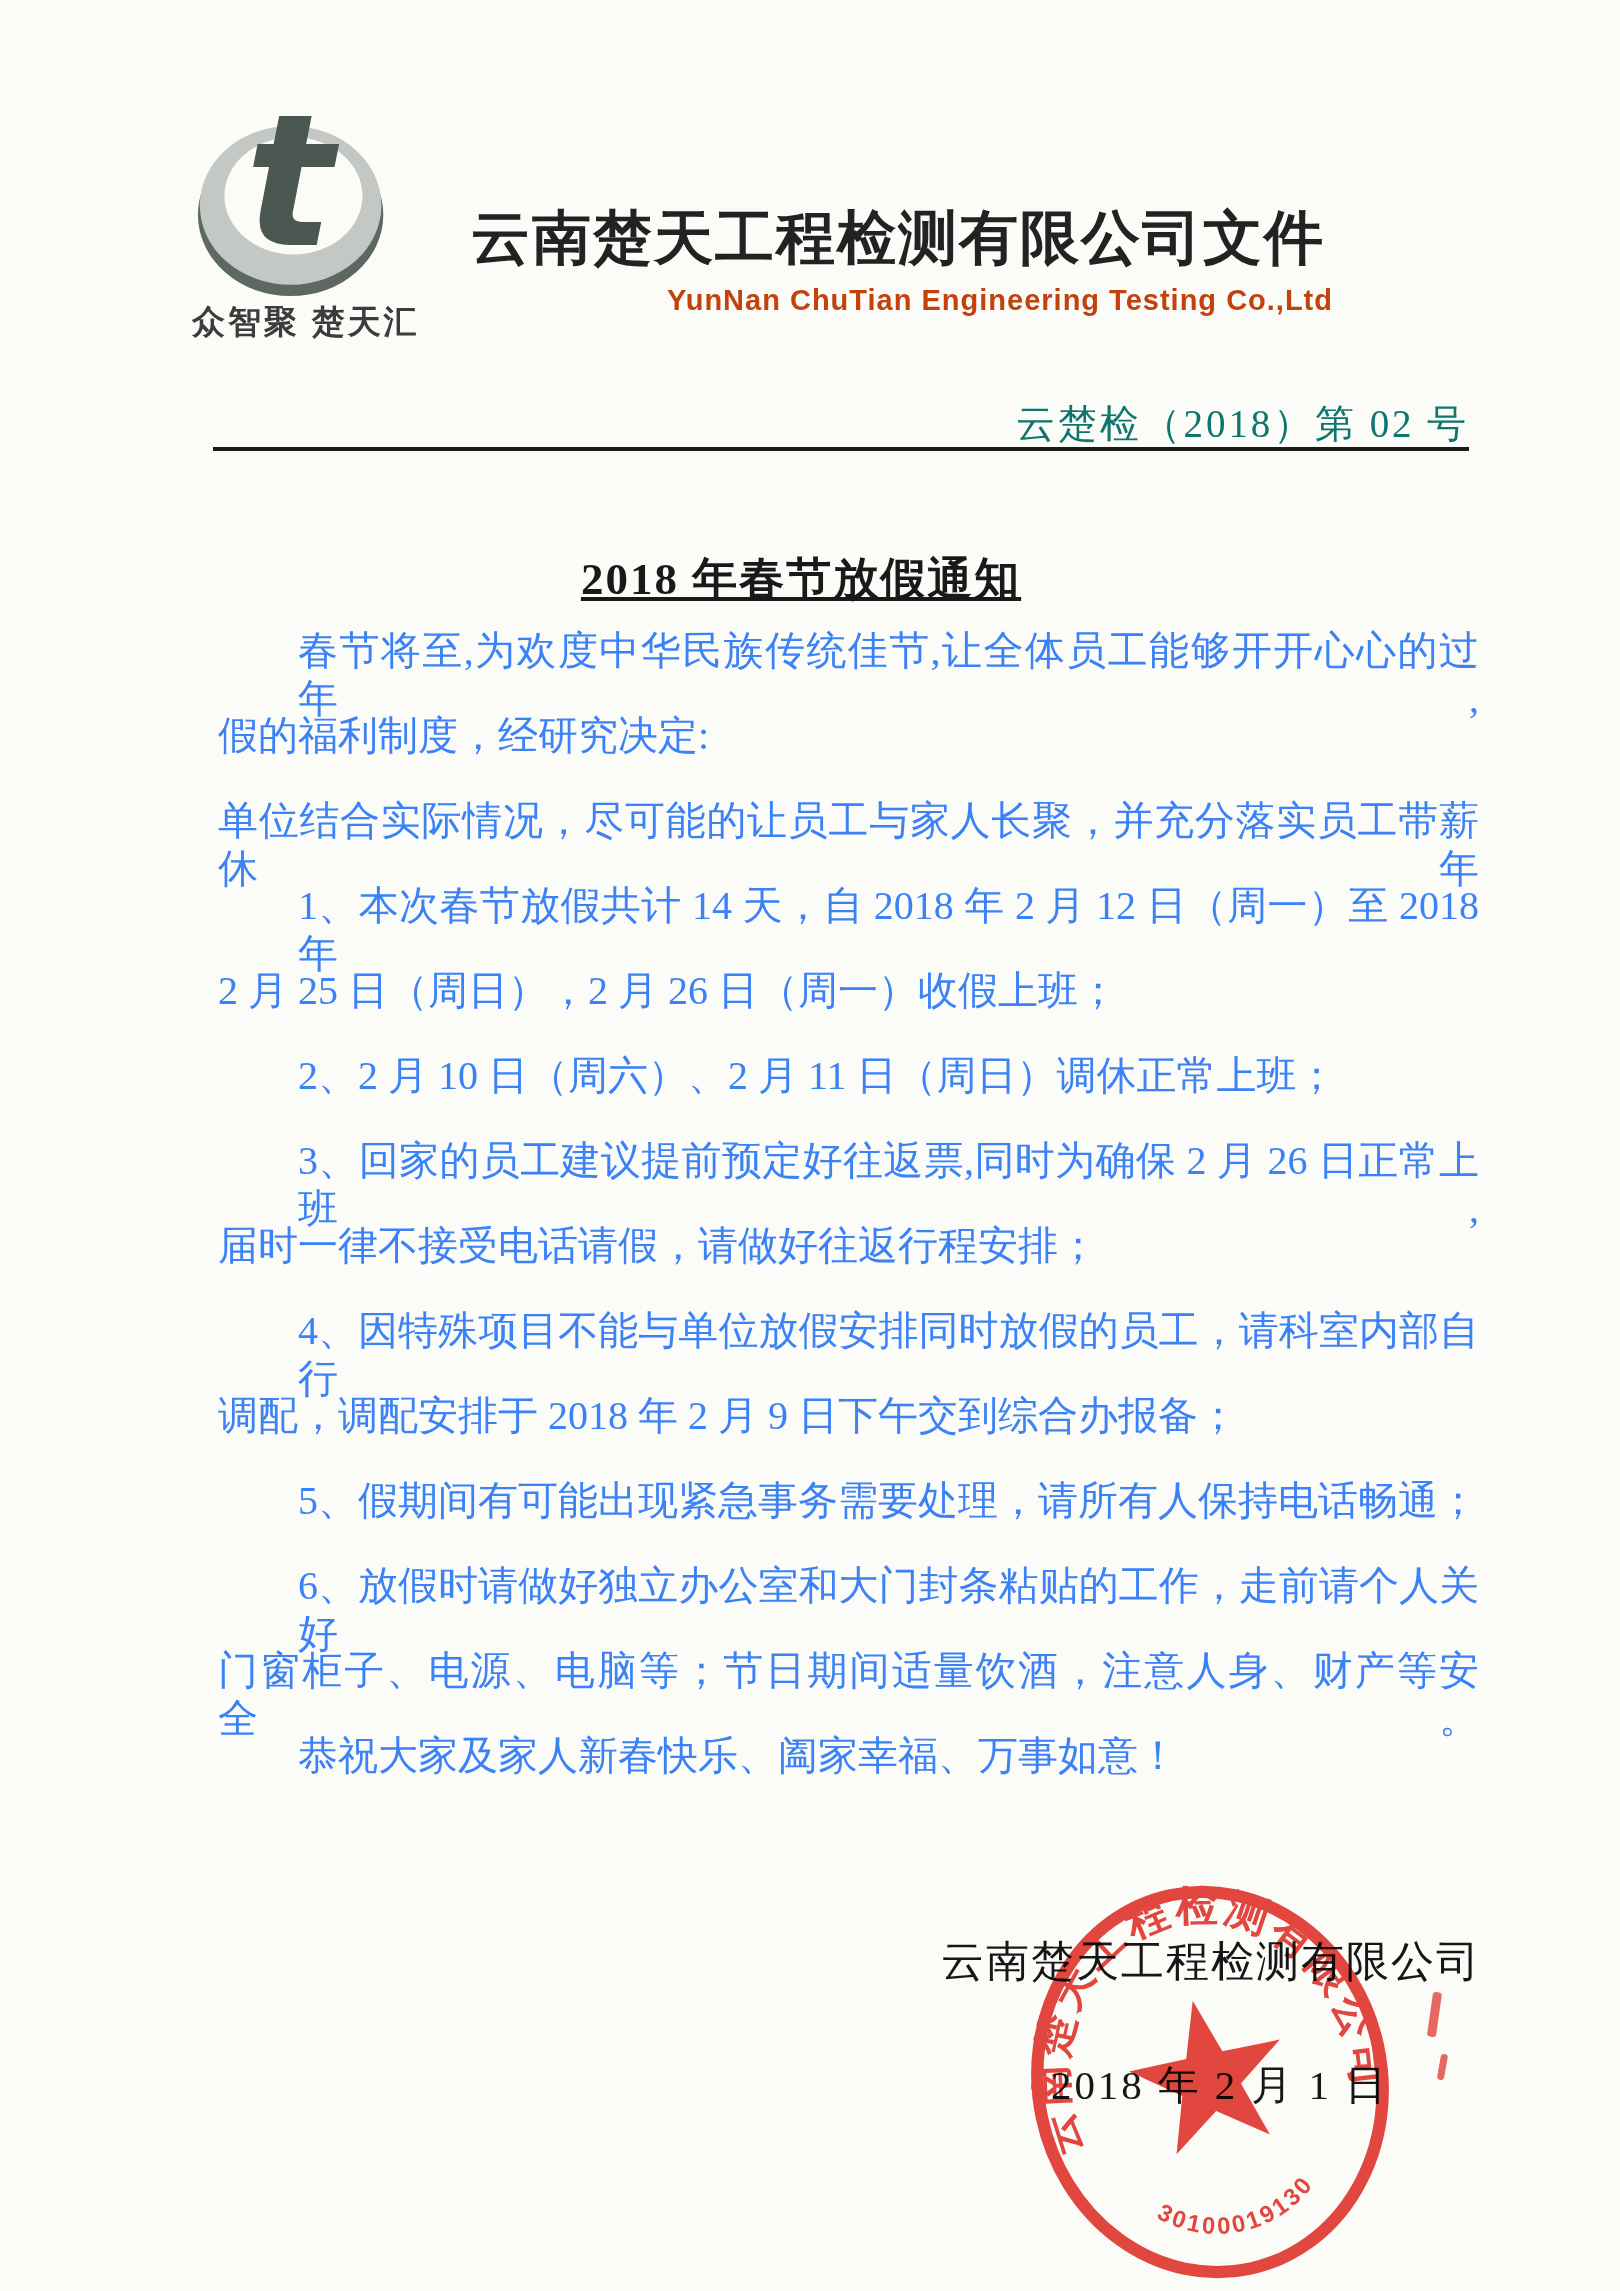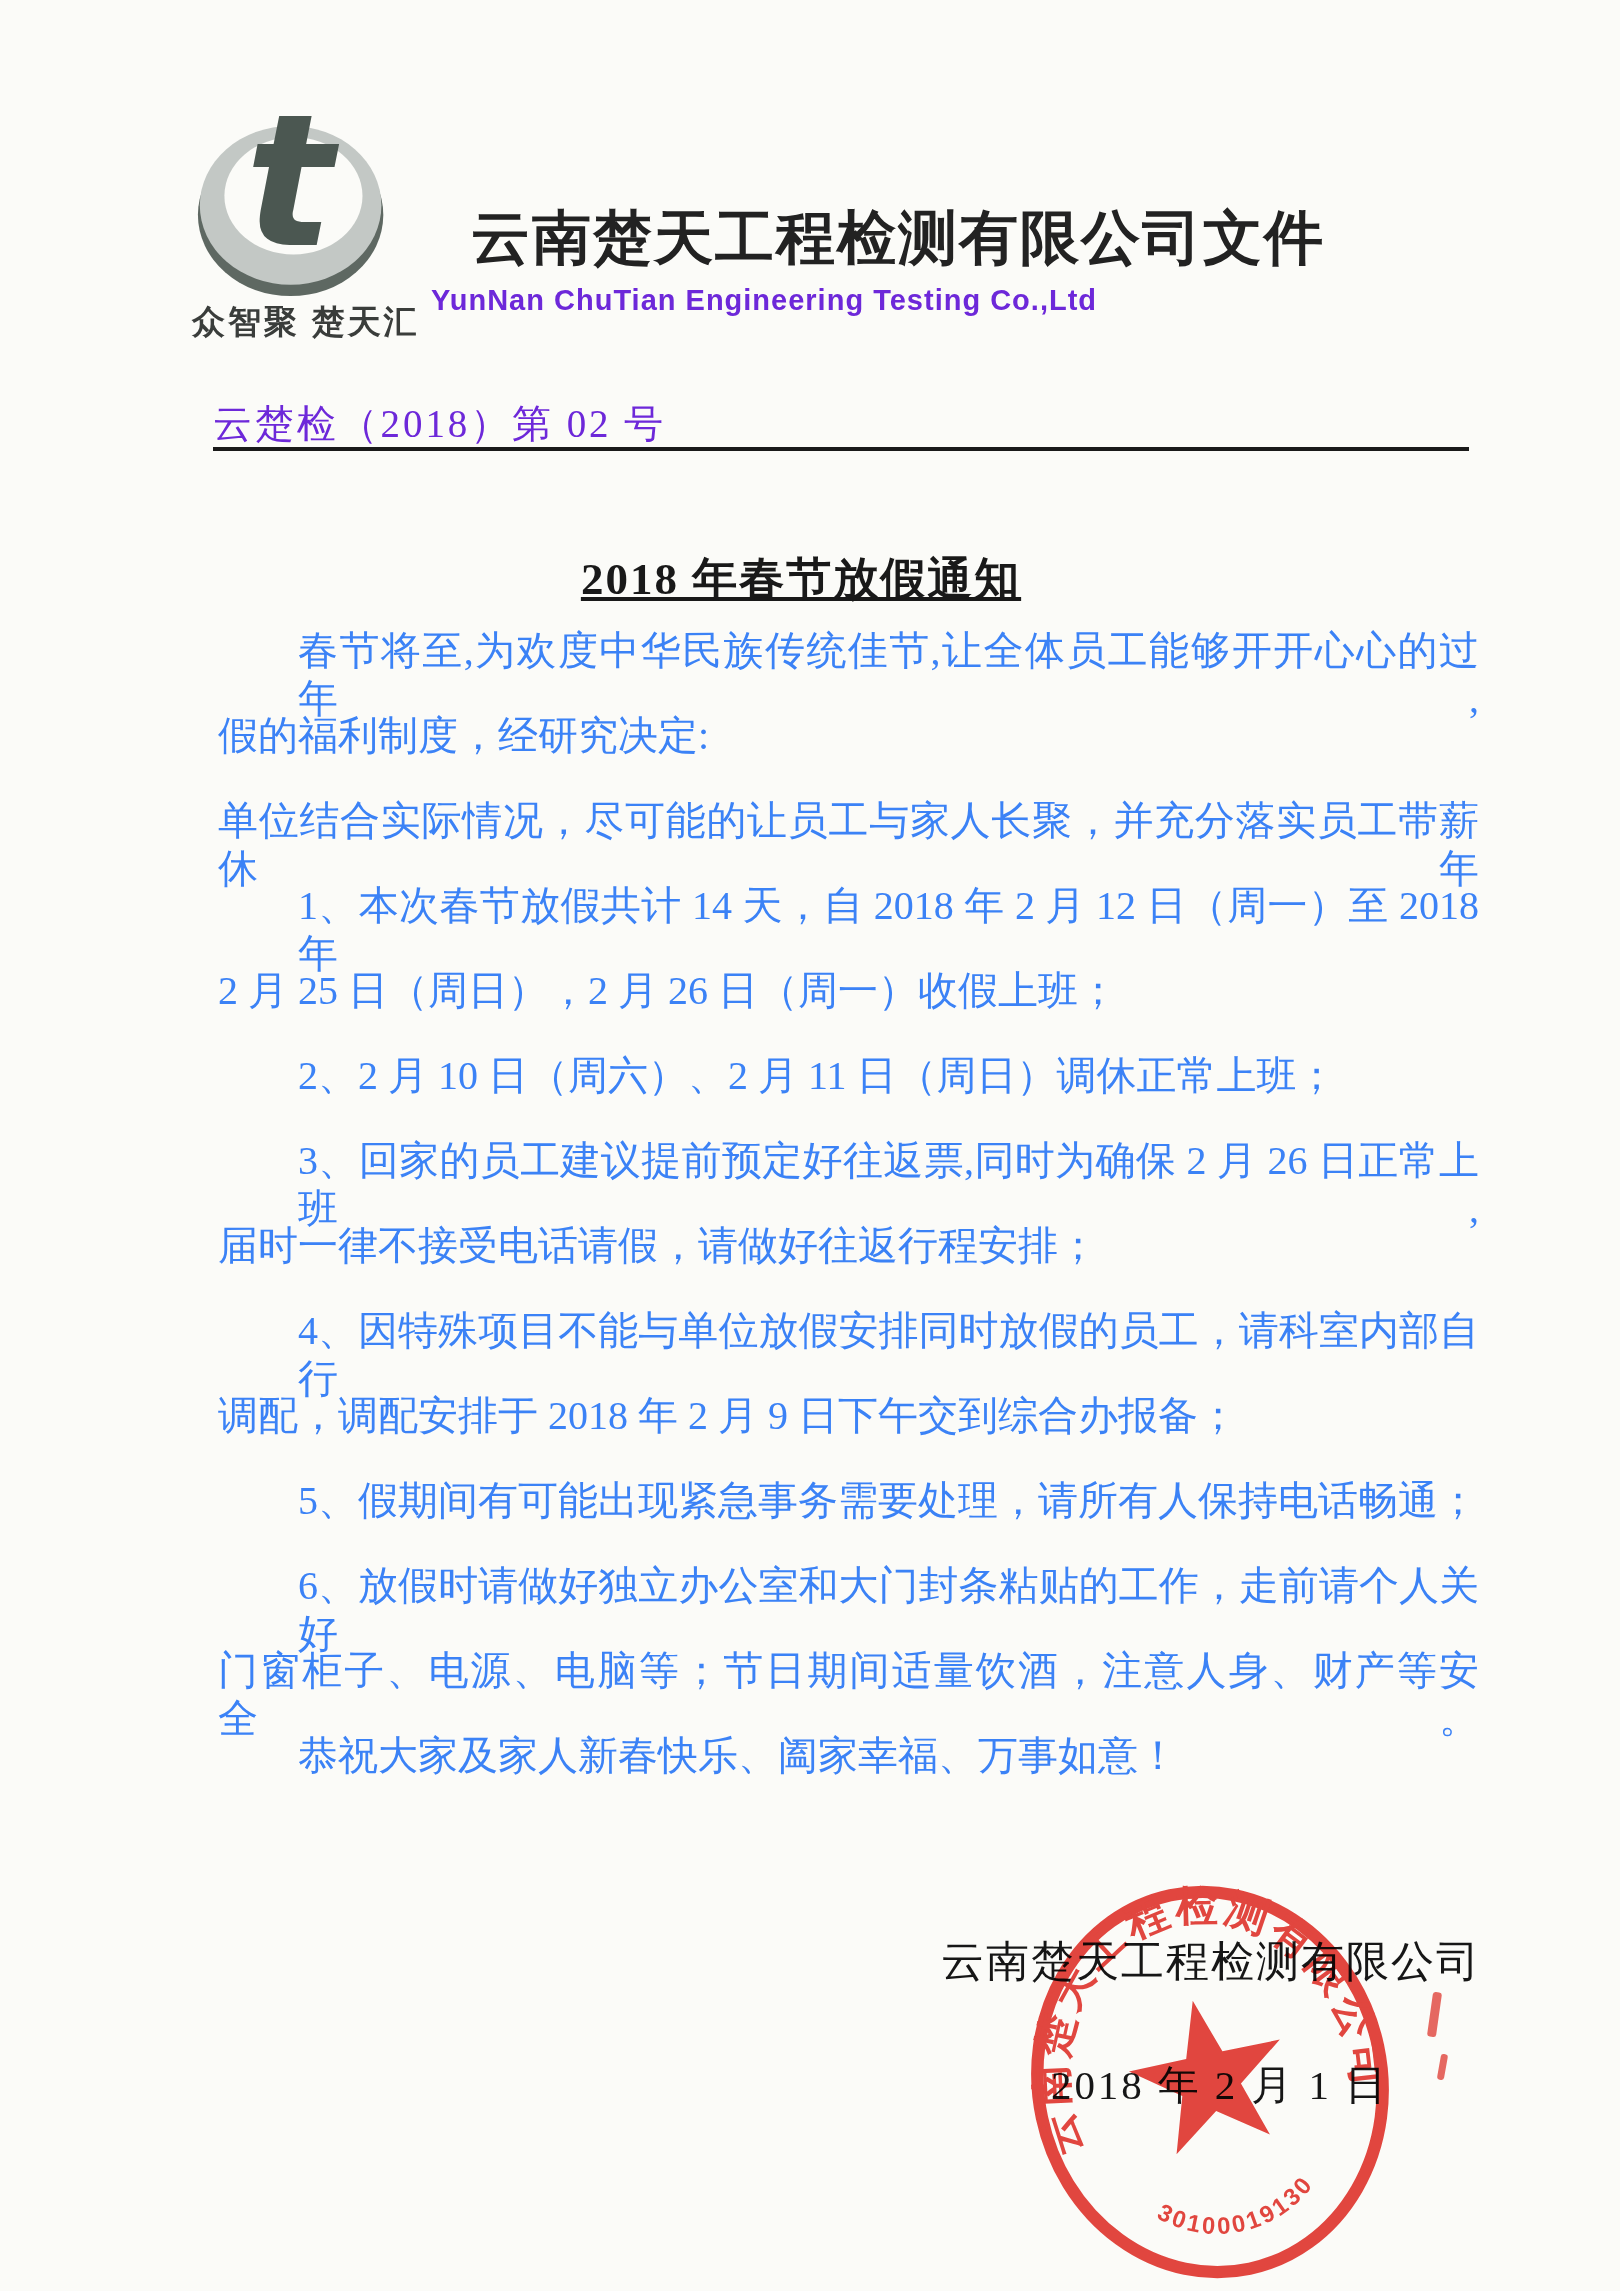--- a/index.html
+++ b/index.html
@@ -21,27 +21,27 @@
     white-space:nowrap;
   }
   .header-title{
     position:absolute;left:443px;top:199px;width:882px;
     font-size:59px;font-weight:bold;letter-spacing:2px;color:#222;
     white-space:nowrap;text-align:right;
   }
   .header-en{
     position:absolute;left:431px;top:284px;width:902px;
     font-family:"Liberation Sans","DejaVu Sans",sans-serif;
-    font-weight:bold;font-size:29px;letter-spacing:1px;color:#6d28d9;
-    white-space:nowrap;text-align:left;
+    font-weight:bold;font-size:29px;letter-spacing:1px;color:#c2410c;
+    white-space:nowrap;text-align:right;
   }
   .doc-number{
     position:absolute;left:213px;top:397px;width:1256px;
-    font-size:39px;letter-spacing:2.9px;color:#6d28d9;
-    text-align:left;white-space:nowrap;
+    font-size:39px;letter-spacing:2.9px;color:#0f766e;
+    text-align:right;white-space:nowrap;
   }
   .rule{
     position:absolute;left:213px;top:447px;width:1256px;height:3.9px;
     background:#1a1a1a;
   }
   
   .notice-title{
     position:absolute;left:213px;top:549px;width:1176px;
     font-size:45px;font-weight:bold;letter-spacing:2px;color:#191919;
     text-align:center;white-space:nowrap;text-decoration:underline;

